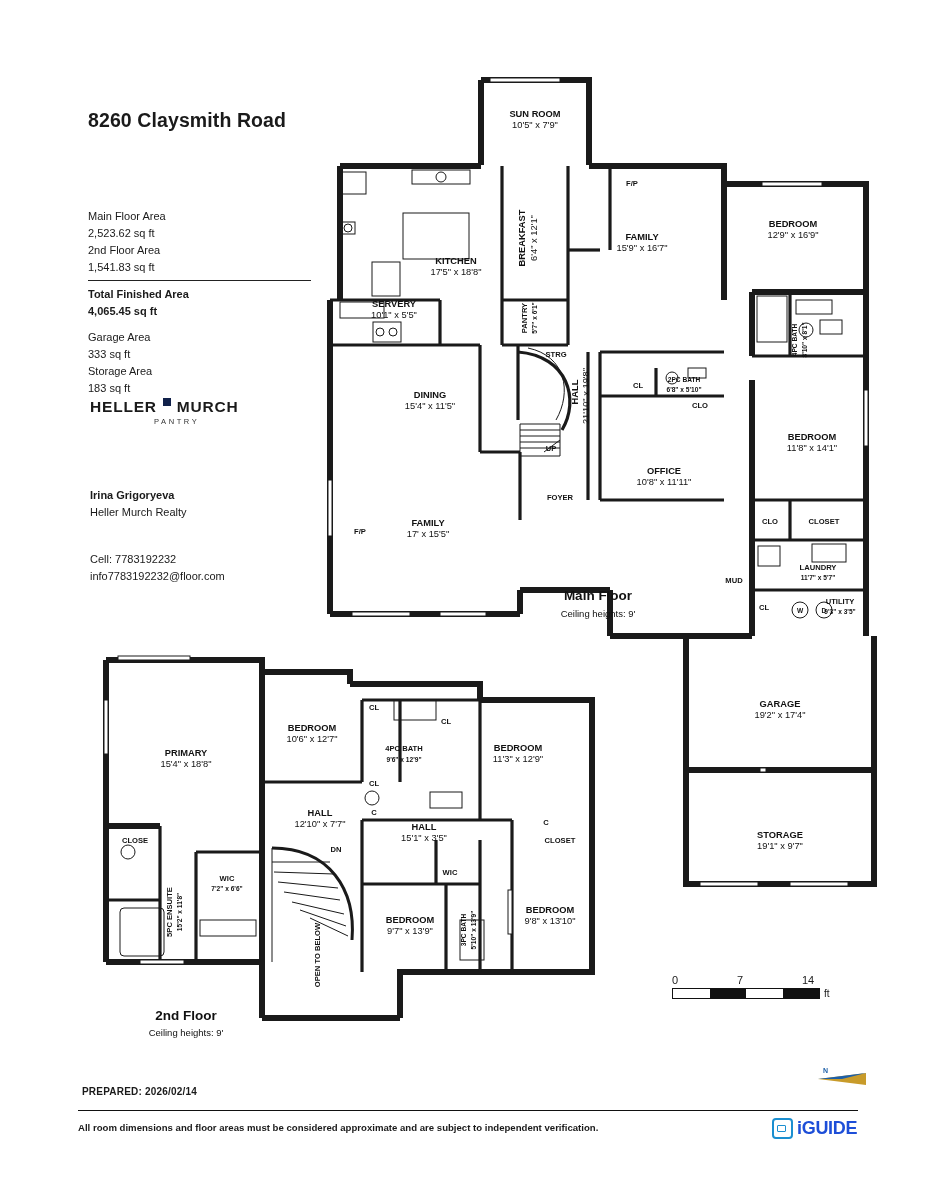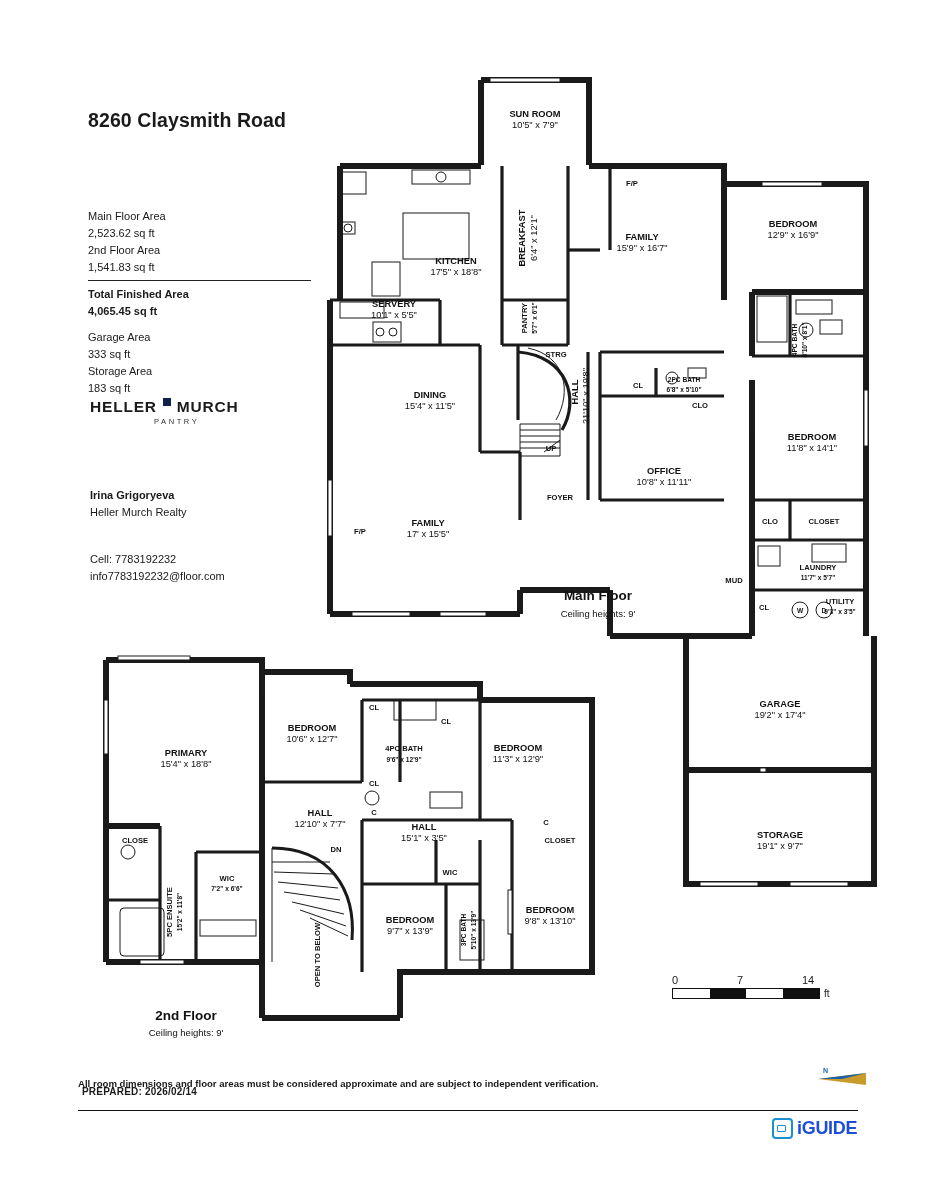--- a/index.html
+++ b/index.html
@@ -108,21 +108,21 @@
   .footer-rule {
     position: absolute;
     left: 78px;
     top: 1110px;
     width: 780px;
     border-top: 1.4px solid #111;
   }
   .disclaimer {
     position: absolute;
     left: 78px;
-    top: 1078px;
+    top: 1122px;
     width: 620px;
     font-size: 9.6px;
     font-weight: bold;
     text-align: left;
   }
   .iguide {
     position: absolute;
     left: 772px;
     top: 1118px;
     display: flex;

